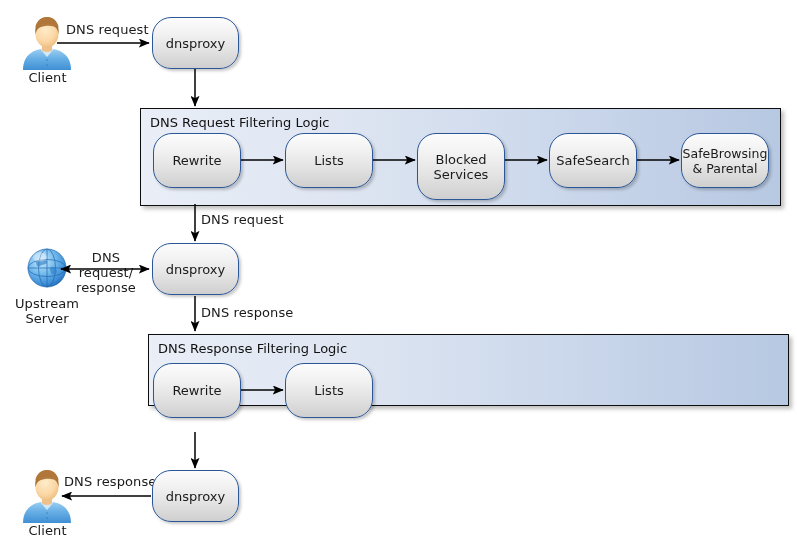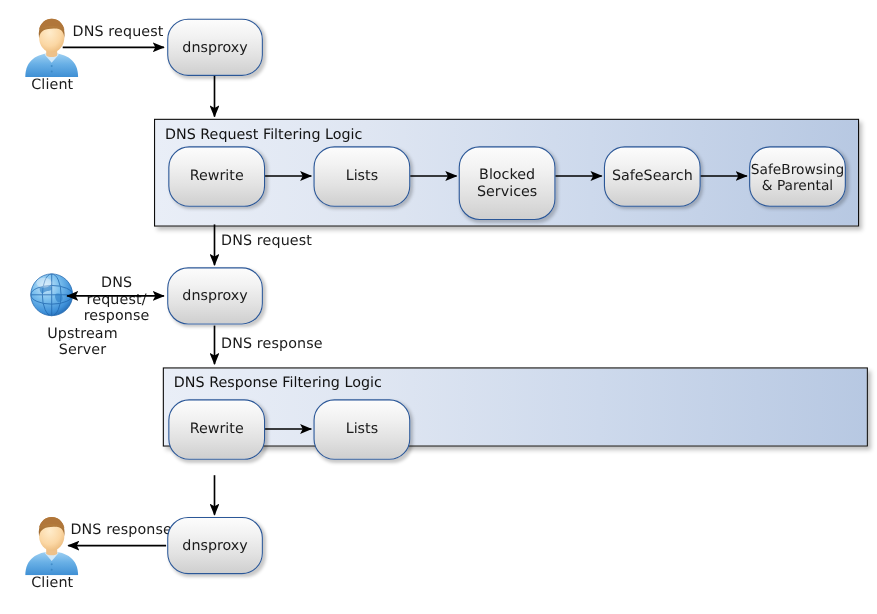--- a/index.html
+++ b/index.html
@@ -208,21 +208,21 @@
       <ellipse cx="23" cy="23" rx="19" ry="19"></ellipse>
       <ellipse cx="23" cy="23" rx="8.5" ry="19"></ellipse>
       <ellipse cx="23" cy="23" rx="19" ry="8.5"></ellipse>
       <line x1="4" y1="23" x2="42" y2="23"></line>
       <line x1="23" y1="4" x2="23" y2="42"></line>
     </g>
     <path d="M12,17 C15,14 18,16 20,15 C22,14.5 24,16 23,18 C22,20 18,19 16,21 C14,23 12,20 12,17 Z" fill="#2f7fc6" opacity="0.65"></path>
     <path d="M27,22 C30,21 33,23 33,26 C33,29 30,31 28,29 C26.5,27.5 25,23 27,22 Z" fill="#2f7fc6" opacity="0.65"></path>
     <ellipse cx="16" cy="12" rx="7" ry="4.5" fill="#ffffff" opacity="0.33"></ellipse>
   </svg>
-  <div class="lbl center" style="left:0px; top:296px; width:94px;padding-left:28px;"><span style="white-space:pre-line;">Upstream
+  <div class="lbl center" style="left:0px; top:296px; width:94px;"><span style="white-space:pre-line;">Upstream
 Server</span></div>
 
   <div class="lbl center" style="left:61px; top:218px; width:90px; white-space:pre-line;margin-top:32px;">DNS
 request/
 response</div>
 
   <div class="node" style="left:152px; top:243px; width:87px; height:52px;">
     <span>dnsproxy</span>
   </div>
 

